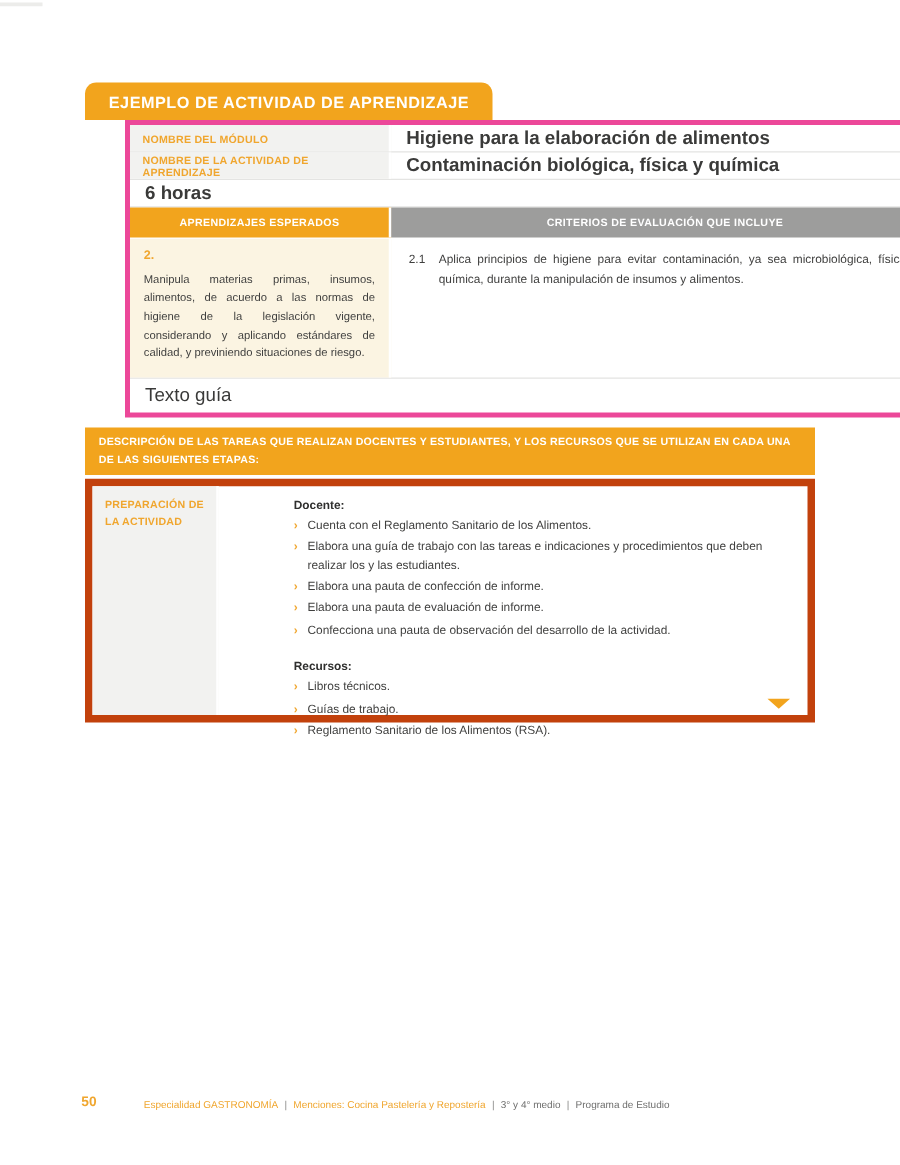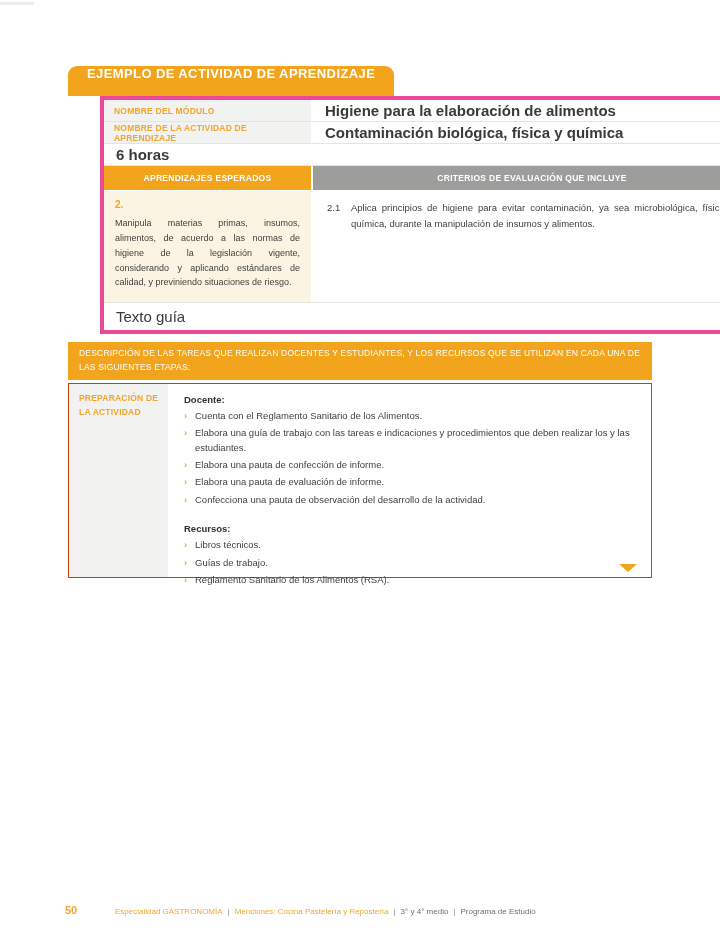--- a/index.html
+++ b/index.html
@@ -16,21 +16,21 @@
     position: absolute; left: 0; top: 2px;
     width: 34px; height: 3px;
     background: #ECECEA;
   }
   
   .tab {
     position: absolute; left: 68px; top: 66px;
     height: 30px;
     background: #F2A41D;
     border-radius: 9px 9px 0 0;
-    display: flex; align-items: flex-start;
+    display: flex; align-items: center;
     padding: 0 19px;
   }
   .tab-title {
     color: #ffffff; font-weight: bold;
     font-size: 13px; letter-spacing: 0.4px;
     white-space: nowrap;
   }
   
   .table1 {
     position: absolute; left: 68px; top: 96px;
@@ -82,31 +82,32 @@
   .crit-number { width: 24px; flex: none; }
   .crit-text { flex: 1; text-align: justify; }
   .meth-row { display: flex; height: 27px; }
   .meth-row .cell-value { font-weight: normal; }
   
   .banner {
     position: absolute; left: 68px; top: 342px;
     width: 584px;
     background: #F2A41D;
     color: #ffffff;
-    font-size: 8.5px; font-weight: normal; letter-spacing: 0.2px;
+    font-size: 8.5px; font-weight: bold; letter-spacing: 0.2px;
     line-height: 1.6;
     padding: 5px 11px 6px 11px;
   }
   
   .table2 {
     position: absolute; left: 68px; top: 383px;
     width: 584px; height: 195px;
-    border: 1px solid #c2410c;
+    border: 6px solid #c2410c;
     background: #ffffff;
     display: flex;
+    gap: 46px;
   }
   .prep-label {
     width: 101px; flex: none;
     background: #F2F2F0;
     border-right: 2px solid #ffffff;
     padding: 8px 8px 0 10px;
     color: #F0A62E; font-size: 8.5px; font-weight: bold;
     line-height: 1.6; letter-spacing: 0.2px;
   }
   .prep-content { flex: 1; position: relative; padding: 7px 16px 6px 14px; }
@@ -116,21 +117,21 @@
   .bullet-marker { color: #F0A62E; font-weight: bold; width: 11px; flex: none; }
   .bullet-text { flex: 1; }
   .continuation-arrow {
     position: absolute; right: 14px; bottom: 5px;
     width: 0; height: 0;
     border-left: 9px solid transparent;
     border-right: 9px solid transparent;
     border-top: 8px solid #F2A41D;
   }
   
-  .footer { position: absolute; left: 0; top: 904px; width: 660px; height: 16px; text-decoration: underline; }
+  .footer { position: absolute; left: 0; top: 876px; width: 660px; height: 16px; text-decoration: underline; }
   .page-number {
     position: absolute; left: 65px; top: 0;
     color: #F0A62E; font-size: 11px; font-weight: bold;
   }
   .footer-line {
     position: absolute; left: 115px; top: 3px;
     font-size: 8px; color: #6F6F6E; white-space: nowrap;
   }
   .seg-orange { color: #F0A62E; }
   .seg-gray { color: #6F6F6E; }

